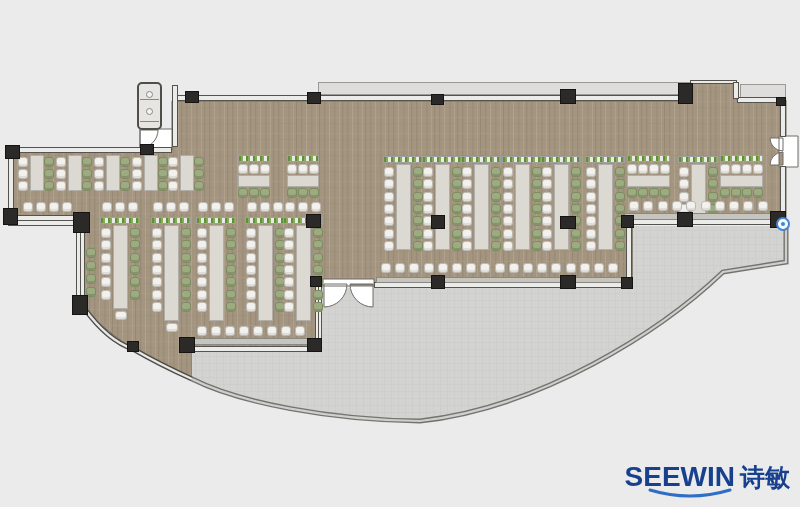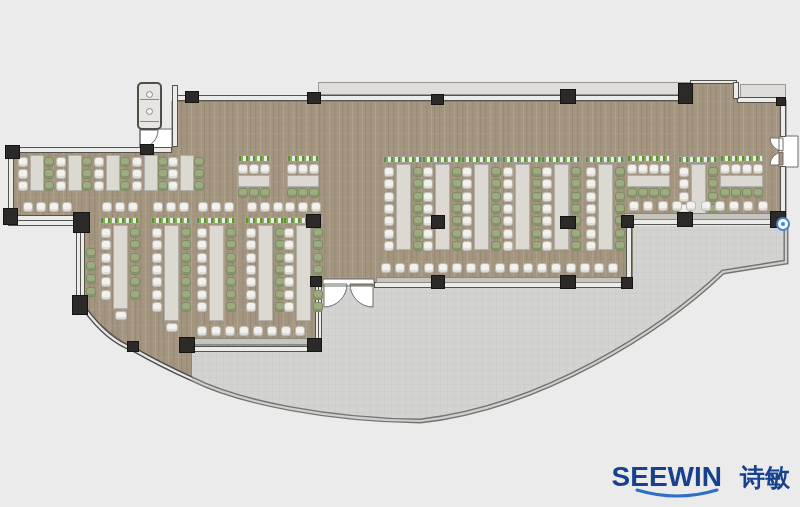--- a/index.html
+++ b/index.html
@@ -16,21 +16,21 @@
   .cg{background:#9dab81;border:1px solid #7d8c61;box-shadow:inset 0 -2px 0 rgba(0,0,0,0.14);}
   .plant{position:absolute;background:#eceae6;border:1px solid #a2a09a;box-sizing:border-box;
          background-image:repeating-linear-gradient(90deg,#5e8f3a 0 2px,#86ab55 2px 4px,rgba(0,0,0,0) 4px 7px);}
   .counter{position:absolute;background:#c6c4bf;border:1px solid #8a8883;box-sizing:border-box;}
   .fixture{position:absolute;background:#e6e5e2;border:2px solid #504e4a;border-radius:5px;box-sizing:border-box;}
   .fxc{position:absolute;border:1px solid #8a8884;background:#f4f3f1;border-radius:50%;box-sizing:border-box;}
   .fxl{position:absolute;background:#8a8884;}
   .marker{position:absolute;border:2px solid #3f86d8;background:#eef4fb;border-radius:50%;box-sizing:border-box;
           box-shadow:inset 0 0 0 2px #ffffff;}
   .marker:after{content:"";position:absolute;left:3px;top:3px;width:4px;height:4px;border-radius:50%;background:#3f86d8;}
-  #logo{position:absolute;right:10px;bottom:16px;display:flex;align-items:center;gap:18px;margin-left:28px;}
+  #logo{position:absolute;right:10px;bottom:16px;display:flex;align-items:center;gap:5px;margin-left:28px;}
   #logo .en{position:relative;font-weight:800;font-size:28px;letter-spacing:0px;color:#17418f;line-height:1;}
   #logo .en svg{position:absolute;left:22px;bottom:-9px;}
   #logo .cn{font-weight:700;font-size:25px;color:#17418f;line-height:1;}
 </style>
 </head>
 <body>
 
 <div id="stage">
   <svg id="base" width="800" height="507" viewBox="0 0 800 507">
     <defs>

